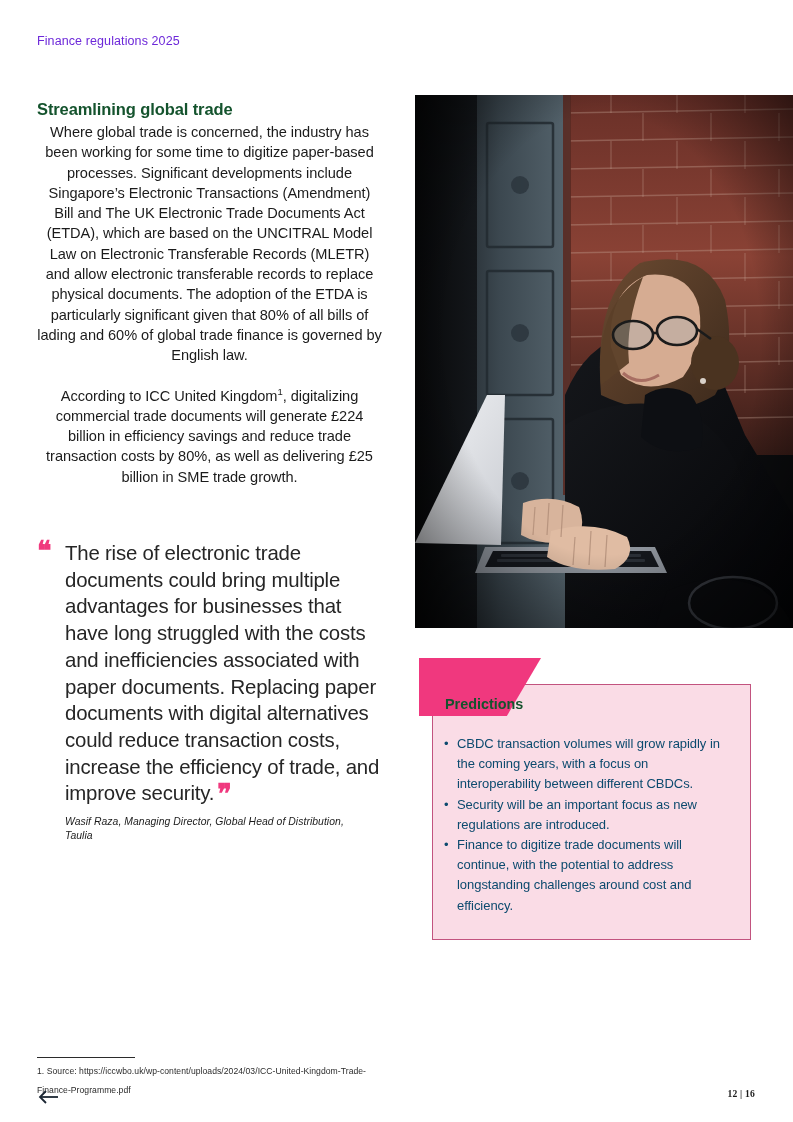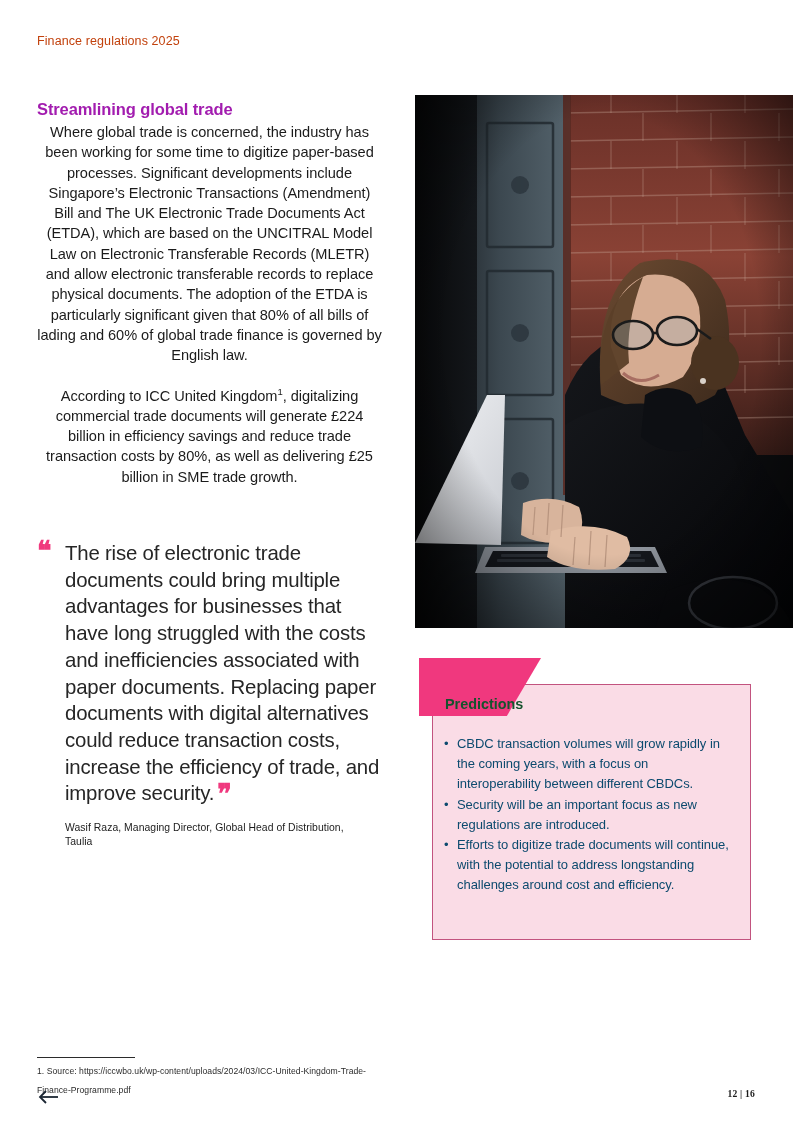--- a/index.html
+++ b/index.html
@@ -18,35 +18,35 @@
     background: #ffffff;
     overflow: hidden;
   }
 
   
   .running-header {
     position: absolute;
     left: 37px;
     top: 34px;
     font-size: 12.5px;
-    color: #c2410c;
+    color: #6d28d9;
     letter-spacing: .1px;
   }
 
   
   .left-col {
     position: absolute;
     left: 37px;
     top: 100px;
     width: 345px;
   }
   .section-title {
     font-size: 16.5px;
     font-weight: bold;
-    color: #a21caf;
+    color: #14532d;
     margin: 0 0 3px 0;
     letter-spacing: -.1px;
   }
   .body-par {
     font-size: 14.6px;
     line-height: 20.3px;
     color: #1b1b1b;
     margin: 0;
     letter-spacing: -.05px;
     text-align: center;
@@ -90,26 +90,27 @@
     font-size: 27px;
     font-weight: bold;
     font-family: "Liberation Serif", serif;
     line-height: 0;
     letter-spacing: -1px;
     margin-left: 3px;
     display: inline-block;
     transform: translateY(3px);
   }
   .pq-attrib {
-    margin: 14px 0 0 28px;
+    margin: 8px 0 0 28px;
     font-size: 10.4px;
     line-height: 14px;
     color: #1b1b1b;
     width: 300px;
     letter-spacing: .05px;
+    font-style: italic;
   }
 
   
   .photo {
     position: absolute;
     left: 415px;
     top: 95px;
     width: 378px;
     height: 533px;
     overflow: hidden;
@@ -380,21 +381,21 @@
     </svg>
   </div>
 
   <div class="pred-wrap">
     <div class="pred-box"></div>
     <div class="pred-banner"></div>
     <div class="pred-title">Predictions</div>
     <ul class="pred-list">
       <li>CBDC transaction volumes will grow rapidly in the coming years, with a focus on interoperability between different CBDCs.</li>
       <li>Security will be an important focus as new regulations are introduced.</li>
-      <li>Efforts to digitize trade documents will continue, with the potential to address longstanding challenges around cost and efficiency.</li>
+      <li>Finance to digitize trade documents will continue, with the potential to address longstanding challenges around cost and efficiency.</li>
     </ul>
   </div>
 
   <div class="footnote-rule"></div>
   <div class="footnote">1. Source: https://iccwbo.uk/wp-content/uploads/2024/03/ICC-United-Kingdom-Trade-Finance-Programme.pdf</div>
 
   <div class="back-arrow">
     <svg viewBox="0 0 22 16" width="22" height="16">
       <line x1="21" y1="8" x2="3" y2="8" stroke="#1b2633" stroke-width="1.8"></line>
       <polyline points="9,2 3,8 9,14" fill="none" stroke="#1b2633" stroke-width="1.8"></polyline>

